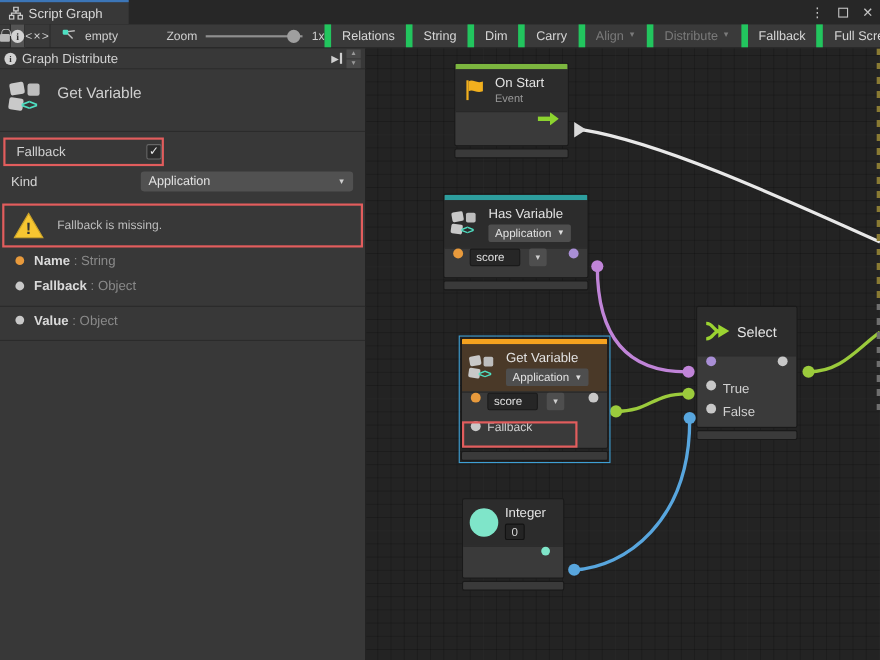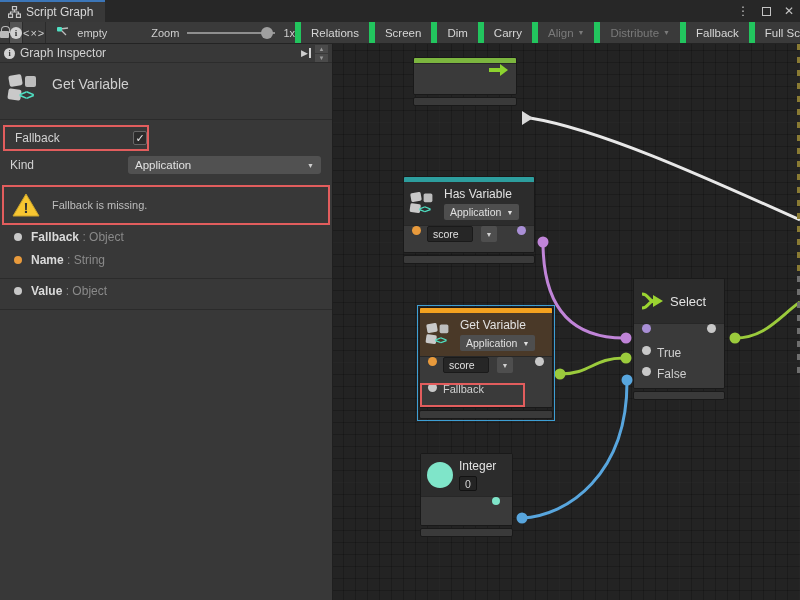--- a/index.html
+++ b/index.html
@@ -2,21 +2,21 @@
 <html><head>
 <meta charset="utf-8">
 <style>
   * { margin:0; padding:0; box-sizing:border-box; font-family:"Liberation Sans", sans-serif; }
   html,body { width:800px; height:600px; background:#282828; overflow:hidden; }
   #window { position:relative; width:800px; height:600px; }
 
   
   #tabbar { position:relative; height:22px; background:#272727; display:flex; align-items:flex-end; }
   .tab { height:22px; background:#383838; border-top:2px solid #3C76B8; display:flex; align-items:center;
-         gap:5px; padding:0 12px 0 8px; color:#d8d8d8; font-size:12px; }
+         gap:5px; padding:0 24px 0 8px; color:#d8d8d8; font-size:12px; }
   .win-controls { position:absolute; right:6px; top:0; height:22px; display:flex; align-items:center; gap:13px; color:#c4c4c4; }
   .kebab { font-size:12px; letter-spacing:0; }
   .maxbox { width:9px; height:9px; border:1.5px solid #c4c4c4; display:inline-block; }
   .closex { font-size:12px; }
 
   
   #toolbar { height:22px; background:#3A3A3A; border-bottom:1px solid #232323; display:flex; align-items:center; }
   .tseg { height:100%; display:flex; align-items:center; justify-content:center; border-right:1px solid #2b2b2b; }
   .tseg.active { background:#545454; }
   .lock-body { width:9px; height:7px; background:#b9b9b9; border-radius:1px; position:relative; margin-top:4px; }
@@ -171,21 +171,21 @@
         <span class="track"></span>
         <span class="handle"></span>
       </span>
       <span class="zoom-val">1x</span>
     </div>
     <div class="btnrow">
       <div class="tbtn">
           <span>Relations</span>
         </div>
       <div class="tbtn">
-          <span>Screen</span>
+          <span>String</span>
         </div>
       <div class="tbtn">
           <span>Dim</span>
         </div>
       <div class="tbtn">
           <span>Carry</span>
         </div>
       <div class="tbtn disabled">
         <span>Align</span>
           <span class="chev">▼</span>
@@ -201,21 +201,21 @@
           <span>Full Screen</span>
         </div>
     </div>
   </div>
 
   <div id="main">
 
     <div id="inspector">
       <div class="ins-header">
         <span class="info-circle">i</span>
-        <span class="ins-title">Graph Inspector</span>
+        <span class="ins-title">Graph Distribute</span>
         <span class="ins-header-right">
           <span class="dock-icon">▶<span class="bar"></span></span>
           <span class="scrollcol">
             <span class="sbtn">▲</span>
             <span class="sbtn">▼</span>
           </span>
         </span>
       </div>
 
       <div class="unit-head">
@@ -247,26 +247,26 @@
 
       <div class="warnbox">
         <svg width="28" height="25" viewBox="0 0 28 25">
           <path d="M14 1 L27 23 L1 23 Z" fill="#F7C631" stroke="#caa32a" stroke-width="1"></path>
           <text x="14" y="20" text-anchor="middle" font-size="15" font-weight="bold" fill="#333">!</text>
         </svg>
         <span class="warn-text">Fallback is missing.</span>
       </div>
 
       <div class="io-row">
+        <span class="io-dot" style="background:#E89A3C"></span>
+        <span><span class="io-name">Name</span> <span class="io-type">: String</span></span>
+      </div>
+      <div class="io-row">
         <span class="io-dot" style="background:#C8C8C8"></span>
         <span><span class="io-name">Fallback</span> <span class="io-type">: Object</span></span>
-      </div>
-      <div class="io-row">
-        <span class="io-dot" style="background:#E89A3C"></span>
-        <span><span class="io-name">Name</span> <span class="io-type">: String</span></span>
       </div>
       <div class="divider"></div>
 
       <div class="io-row">
         <span class="io-dot" style="background:#C8C8C8"></span>
         <span><span class="io-name">Value</span> <span class="io-type">: Object</span></span>
       </div>
       <div class="divider"></div>
     </div>
 
@@ -288,20 +288,30 @@
         <circle cx="189" cy="474" r="5.5" fill="#58A6DE"></circle>
         <circle cx="294" cy="336" r="5.5" fill="#58A6DE"></circle>
 
         <path d="M402,294 C432,294 446,273 467,258" stroke="#9BCB3C" stroke-width="3" fill="none"></path>
         <circle cx="402" cy="294" r="5.5" fill="#9BCB3C"></circle>
       </svg>
 
       <div class="node" style="left:80px; top:13px; width:104px;">
         <div class="nblock">
           <div class="colorbar" style="background:#7CB63F"></div>
+          <div class="nhead">
+            <svg width="24" height="24" viewBox="0 0 24 24">
+              <rect x="4" y="3" width="2" height="18" fill="#F2B01E"></rect>
+              <path d="M6 4 C10 1.5 13 6.5 19 4 L19 13 C13 15.5 10 10.5 6 13 Z" fill="#F2B01E"></path>
+            </svg>
+            <span class="col">
+              <span class="ntitle">On Start</span>
+              <span class="nsub">Event</span>
+            </span>
+          </div>
           <div class="nbody">
             <div class="prow" style="justify-content:flex-end; height:30px;">
               <svg width="20" height="12" viewBox="0 0 20 12">
                 <rect x="1" y="4" width="12" height="4" fill="#8CD32F"></rect>
                 <polygon points="12,0 20,6 12,12" fill="#8CD32F"></polygon>
               </svg>
             </div>
           </div>
         </div>
         <div class="nfoot"></div>

